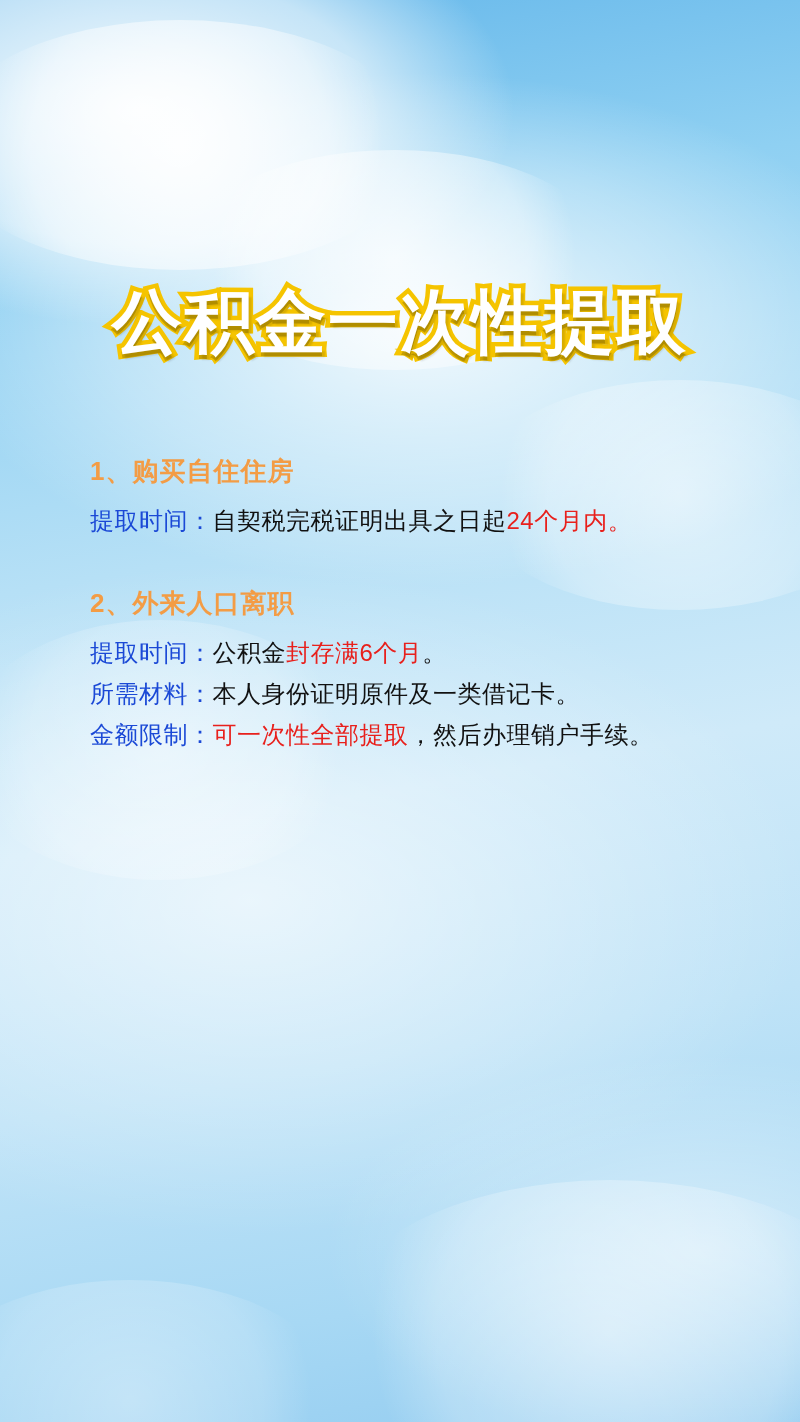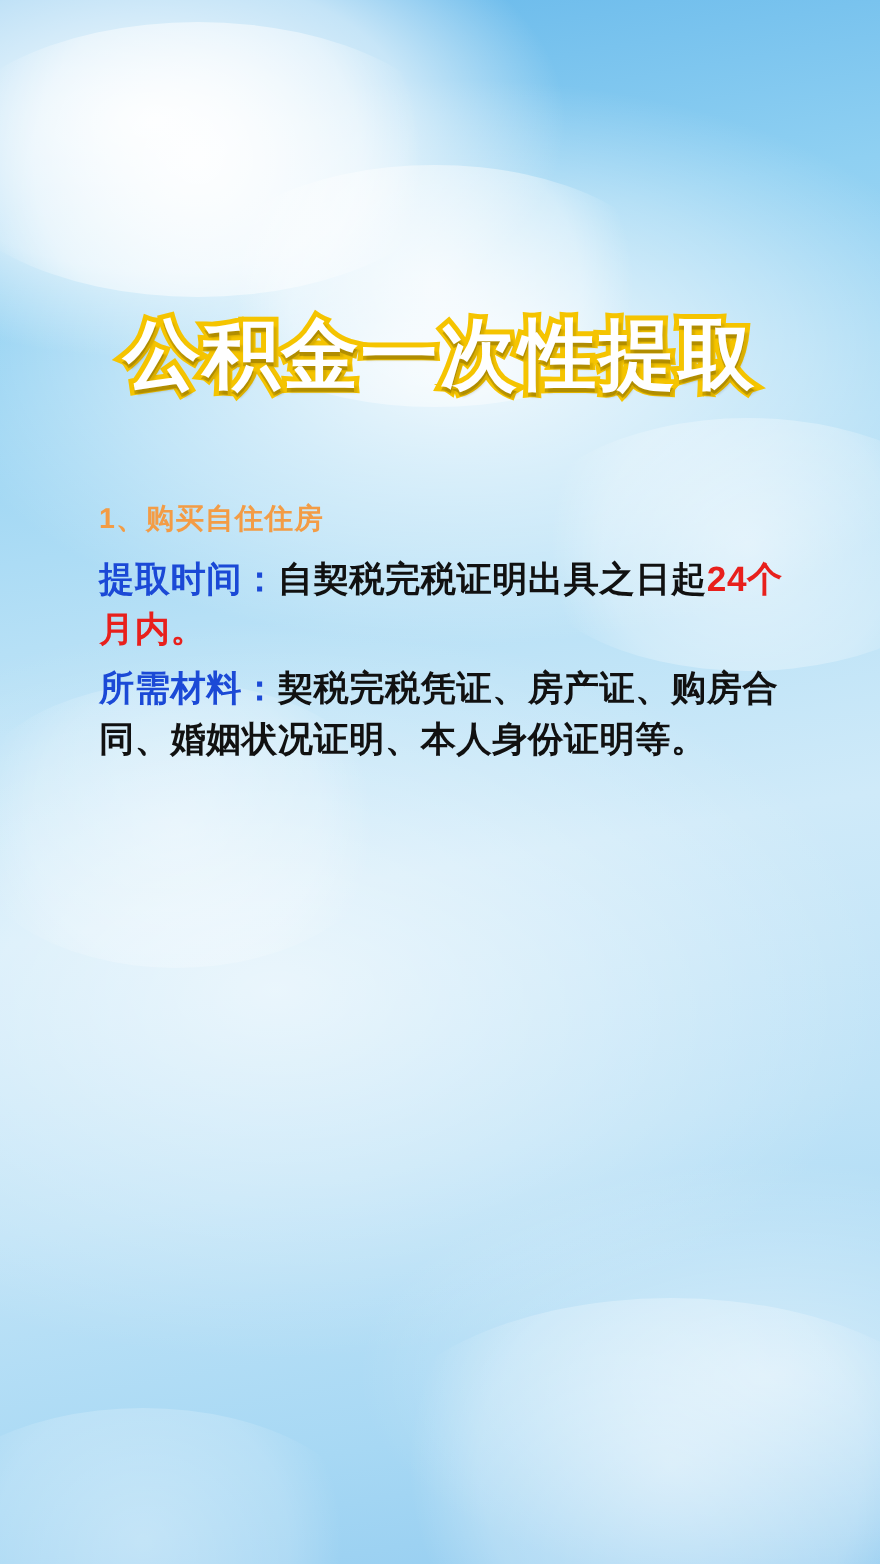--- a/index.html
+++ b/index.html
@@ -80,24 +80,24 @@
   .section-head {
     font-size: 26px;
     font-weight: 700;
     color: #f39c45;
     line-height: 1.5;
     margin-bottom: 12px;
     letter-spacing: 1px;
   }
 
   .para {
-    font-size: 32px;
+    font-size: 24px;
     line-height: 1.46;
     color: #111111;
-    font-weight: 700;
+    font-weight: 400;
     margin: 0 0 6px 0;
     letter-spacing: 0.5px;
   }
   .label {
     color: #1b49d6;
   }
   .hl {
     color: #e8201c;
   }
   .plain { color: #111111; }
@@ -115,17 +115,22 @@
 
   <div class="content">
     <div class="title-wrap">
       <div class="title">公积金一次性提取</div>
     </div>
 
     <div class="body-block" id="sections-root">
         <div class="section">
           <div class="section-head">1、购买自住住房</div>
           <p class="para"><span class="label">提取时间：</span><span class="plain">自契税完税证明出具之日起</span><span class="hl">24个月内。</span></p>
-          <p class="para"><span class="label">所需材料：</span><span class="plain">契税完税凭证、房产证、购房合同、婚姻状况证明、本人身份证明等。</span></p>
+        </div>
+        <div class="section">
+          <div class="section-head">2、外来人口离职</div>
+          <p class="para"><span class="label">提取时间：</span><span class="plain">公积金</span><span class="hl">封存满6个月</span><span class="plain">。</span></p>
+          <p class="para"><span class="label">所需材料：</span><span class="plain">本人身份证明原件及一类借记卡。</span></p>
+          <p class="para"><span class="label">金额限制：</span><span class="hl">可一次性全部提取</span><span class="plain">，然后办理销户手续。</span></p>
         </div>
       </div>
   </div>
 </div>
 
 </body></html>

